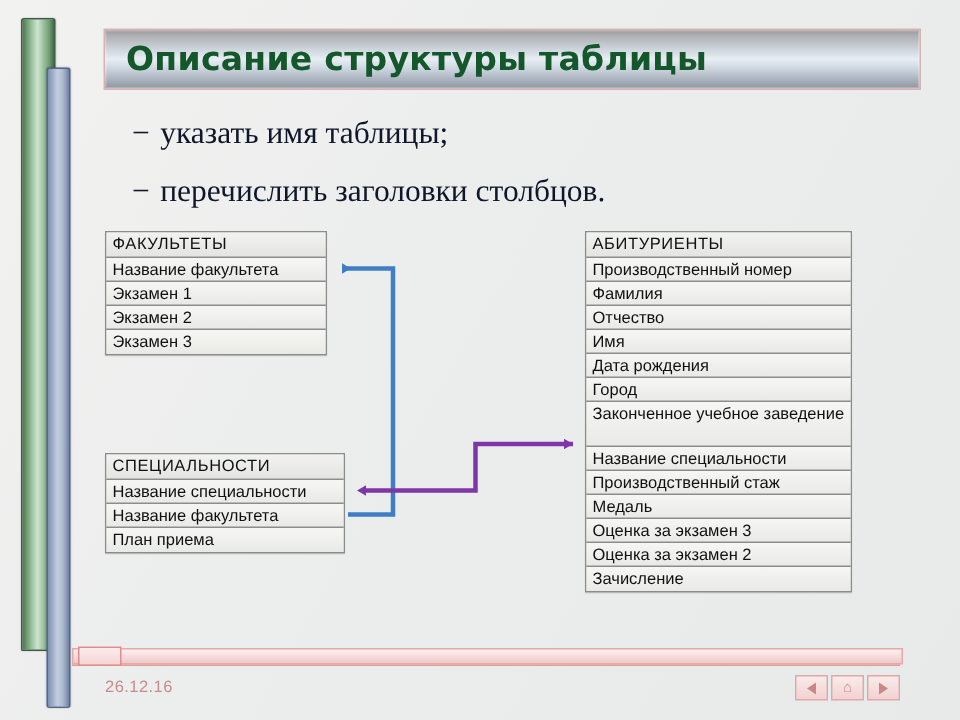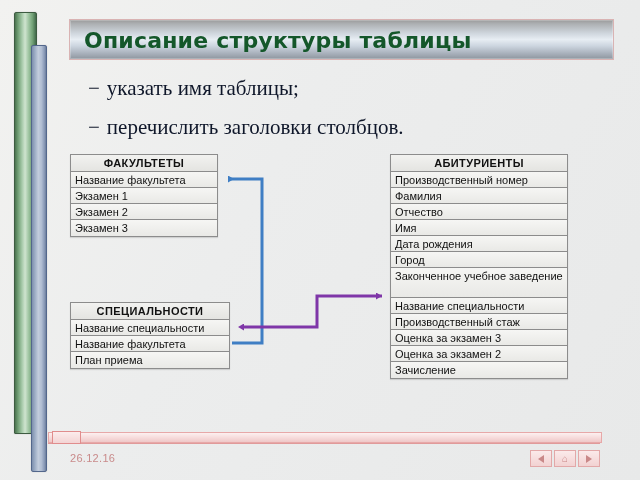--- a/index.html
+++ b/index.html
@@ -90,22 +90,22 @@
     font-size: 11px;
     color: #111;
     padding: 1px 4px;
     border-bottom: 1px solid #8c8c8c;
     background: linear-gradient(to bottom, #f6f6f4 0%, #e9e9e6 100%);
     white-space: nowrap;
     overflow: hidden;
   }
   .tbl .row:last-child { border-bottom: none; }
   .tbl .hdr {
-    font-weight: bold;
-    text-align: center;
+    font-weight: normal;
+    text-align: left;
     letter-spacing: .4px;
     background: linear-gradient(to bottom, #f2f2f0 0%, #e4e4e1 100%);
   }
   .tbl .row { line-height: 15px; height: 16px; }
   .tbl .hdr { line-height: 15px; height: 17px; }
   .tbl .row.tall { height: 30px; line-height: 14px; white-space: normal; }
 
   #tbl-faculties    { left: 70px;  top: 154px; width: 148px; }
   #tbl-specialties  { left: 70px;  top: 302px; width: 160px; }
   #tbl-applicants   { left: 390px; top: 154px; width: 178px; }
@@ -230,20 +230,21 @@
   <div class="hdr">АБИТУРИЕНТЫ</div>
   <div class="row">Производственный номер</div>
   <div class="row">Фамилия</div>
   <div class="row">Отчество</div>
   <div class="row">Имя</div>
   <div class="row">Дата рождения</div>
   <div class="row">Город</div>
   <div class="row tall">Законченное учебное заведение</div>
   <div class="row">Название специальности</div>
   <div class="row">Производственный стаж</div>
+  <div class="row">Медаль</div>
   <div class="row">Оценка за экзамен 3</div>
   <div class="row">Оценка за экзамен 2</div>
   <div class="row">Зачисление</div>
 </div>
 
 <div class="footer-rule"></div>
 <div class="footer-underline"></div>
 <div class="footer-tab"></div>
 <div class="footer-date">26.12.16</div>
 

